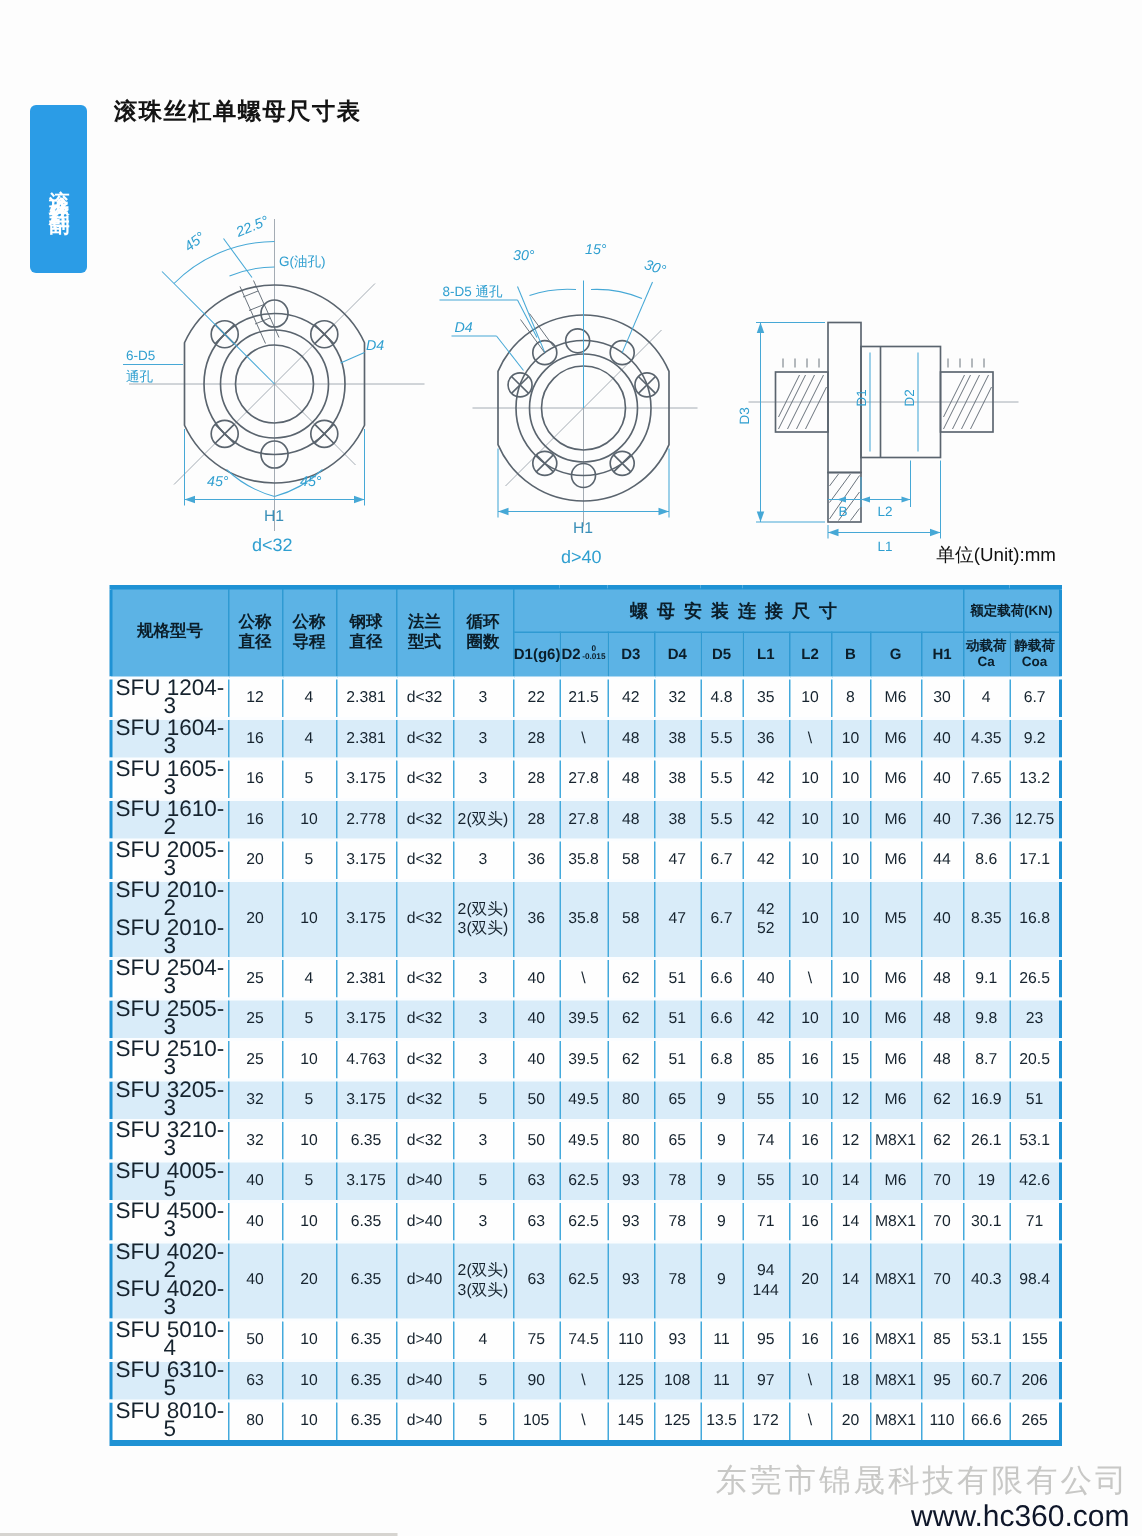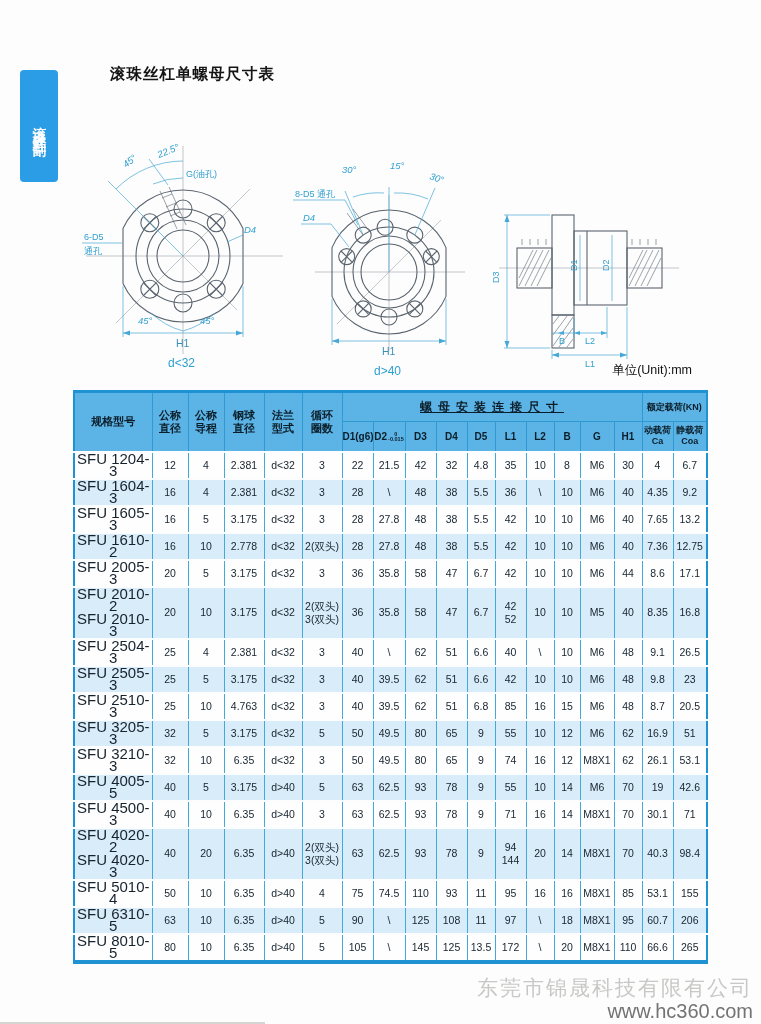--- a/index.html
+++ b/index.html
@@ -7,60 +7,60 @@
     --line:#5a646e; --thin:#9aa3ab; --dim:#46a8d6; --lbl:#2f9fd0; --wm:#c8c8c6;
   }
   *{box-sizing:border-box;margin:0;padding:0;}
   html,body{width:761px;height:1024px;}
   body{font-family:"Liberation Sans",sans-serif;background:#fdfdfd;position:relative;overflow:hidden;}
   .page{position:absolute;inset:0;background:#fdfdfd;}
 
   .side-tab{position:absolute;left:20px;top:70px;width:38px;height:112px;background:var(--accent);
     border-radius:4px;color:#fff;display:flex;align-items:center;justify-content:center;
     writing-mode:vertical-rl;text-orientation:upright;font-size:13.5px;font-weight:bold;letter-spacing:4px;}
-  .title{position:absolute;left:76px;top:64px;font-size:15.5px;font-weight:bold;color:#141414;letter-spacing:1px;margin-left:34px;}
+  .title{position:absolute;left:76px;top:64px;font-size:15.5px;font-weight:bold;color:#141414;letter-spacing:1px;}
 
   svg{position:absolute;overflow:visible;}
   .d1{left:56px;top:136px;}
   .d2{left:287px;top:155px;}
   .d3{left:477px;top:183px;}
   svg text{font-family:"Liberation Sans",sans-serif;fill:var(--lbl);font-size:9px;}
   svg .ang{font-style:italic;font-size:9.5px;}
   svg .cap{font-size:12px;fill:#2f9fd0;}
   svg .part{stroke:var(--line);stroke-width:1.1;fill:none;}
   svg .thinl{stroke:var(--thin);stroke-width:.6;fill:none;}
   svg .dimln{stroke:var(--dim);stroke-width:.7;fill:none;}
   svg .arrow{fill:var(--dim);stroke:none;}
   svg .hatch{stroke:var(--line);stroke-width:.6;}
 
-  .unit{position:absolute;left:59px;top:362px;width:633px;text-align:right;font-size:12.5px;color:#111;}
+  .unit{position:absolute;left:71px;top:362px;width:633px;text-align:right;font-size:12.5px;color:#111;}
 
   .tblwrap{position:absolute;left:73px;top:390px;width:633px;}
   table{border-collapse:collapse;table-layout:fixed;width:633px;
     border:2px solid #1f92d4;border-top-width:3px;border-bottom-width:4px;}
   th{background:var(--hdr);color:#0b1e2a;border:1px solid var(--bd);
     font-size:11px;font-weight:bold;white-space:pre-line;line-height:13px;vertical-align:middle;text-align:center;}
   thead tr:first-child th{height:30px;}
   thead tr:last-child th{height:30px;font-size:10px;}
-  th.grp{letter-spacing:6px;font-size:12px;text-decoration:underline;}
+  th.grp{letter-spacing:6px;font-size:12px;}
   th.grp-load{font-size:9px;letter-spacing:0;text-align:center;}
   th.sub2{font-size:9.5px;line-height:11px;}
   .tol{display:inline-flex;flex-direction:column;font-size:5.5px;line-height:5px;vertical-align:middle;
     font-style:normal;margin-left:1px;font-weight:bold;}
   .tol i{font-style:normal;}
   td{border-left:1px solid #43a9dc;border-right:1px solid #43a9dc;border-top:2px solid #fbfdff;
     font-size:10.5px;color:#16232e;text-align:center;vertical-align:middle;height:26px;
     white-space:pre-line;line-height:12.5px;}
   tbody tr:nth-child(even){background:var(--alt);}
   tbody tr:nth-child(odd){background:#fefefe;}
   td.model{font-weight:normal;font-size:15px;}
 
   .footer{position:absolute;right:8px;bottom:2px;text-align:right;line-height:1.12;}
   .footer .co{font-size:21px;color:var(--wm);letter-spacing:2px;}
-  .footer .site{font-size:20px;color:#737373;}
+  .footer .site{font-size:20px;color:#0f172a;}
   .scan-line{position:absolute;left:0;bottom:0;width:265px;height:2px;background:#d6d4d0;}
 </style>
 </head>
 <body>
 
 <div class="page">
 
   <div class="side-tab">滚珠丝杠副</div>
   <div class="title">滚珠丝杠单螺母尺寸表</div>
 

